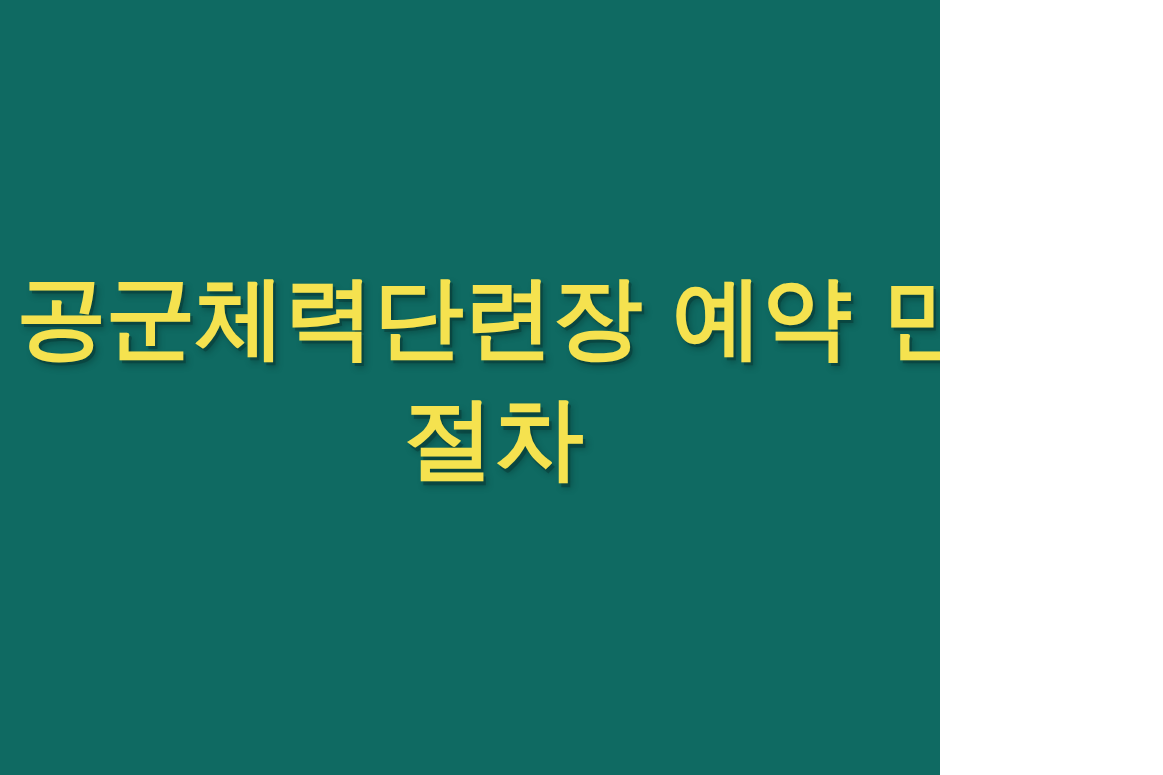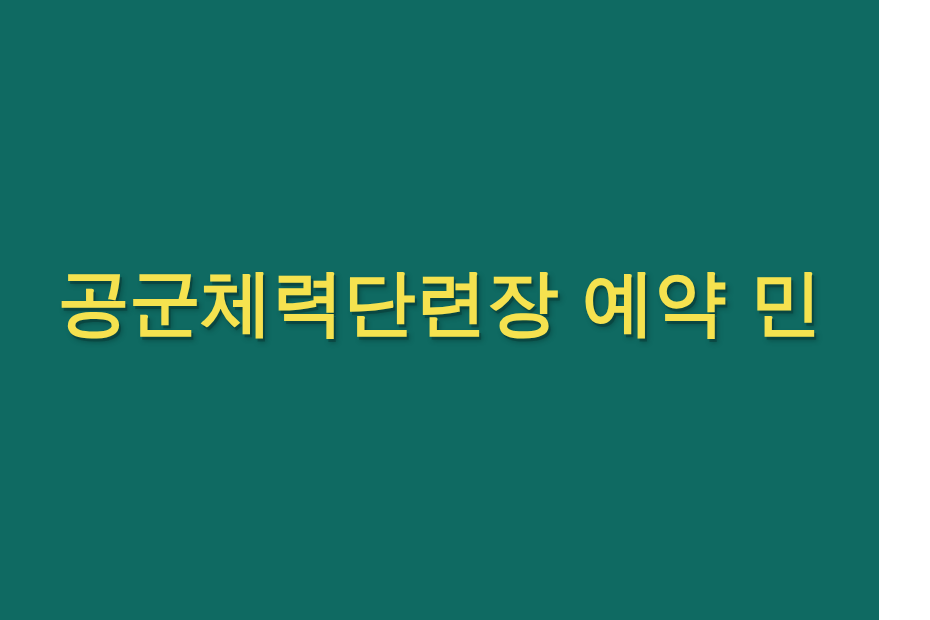--- a/index.html
+++ b/index.html
@@ -10,26 +10,25 @@
 
   body {
     width: 930px;
     height: 620px;
     overflow: hidden;
     font-family: "DejaVu Sans", "Liberation Sans", sans-serif;
   }
 
   #title-card {
     position: relative;
-    width: 879px;
+    width: 752px;
     height: 620px;
     box-sizing: border-box;
     display: flex;
     flex-direction: column;
-    align-items: center;
     justify-content: center;
     background: #0F6A62;
     overflow: hidden;
   }
 
   #headline-block {
     width: 790px;
     margin: 0;
     padding: 0;
     text-align: center;
@@ -62,16 +61,17 @@
 </head>
 <body>
 
 <div id="title-card" style="background: rgb(15, 106, 98);">
 
   <div id="headline-block">
 
     <span class="headline-line headline-line-1" style="color: rgb(245, 226, 79);">공군체력단련장 예약 민</span>
 
 
+    <span class="headline-line headline-line-3" style="color: rgb(245, 226, 79);">절차</span>
 
   </div>
 
 </div>
 
 </body></html>

